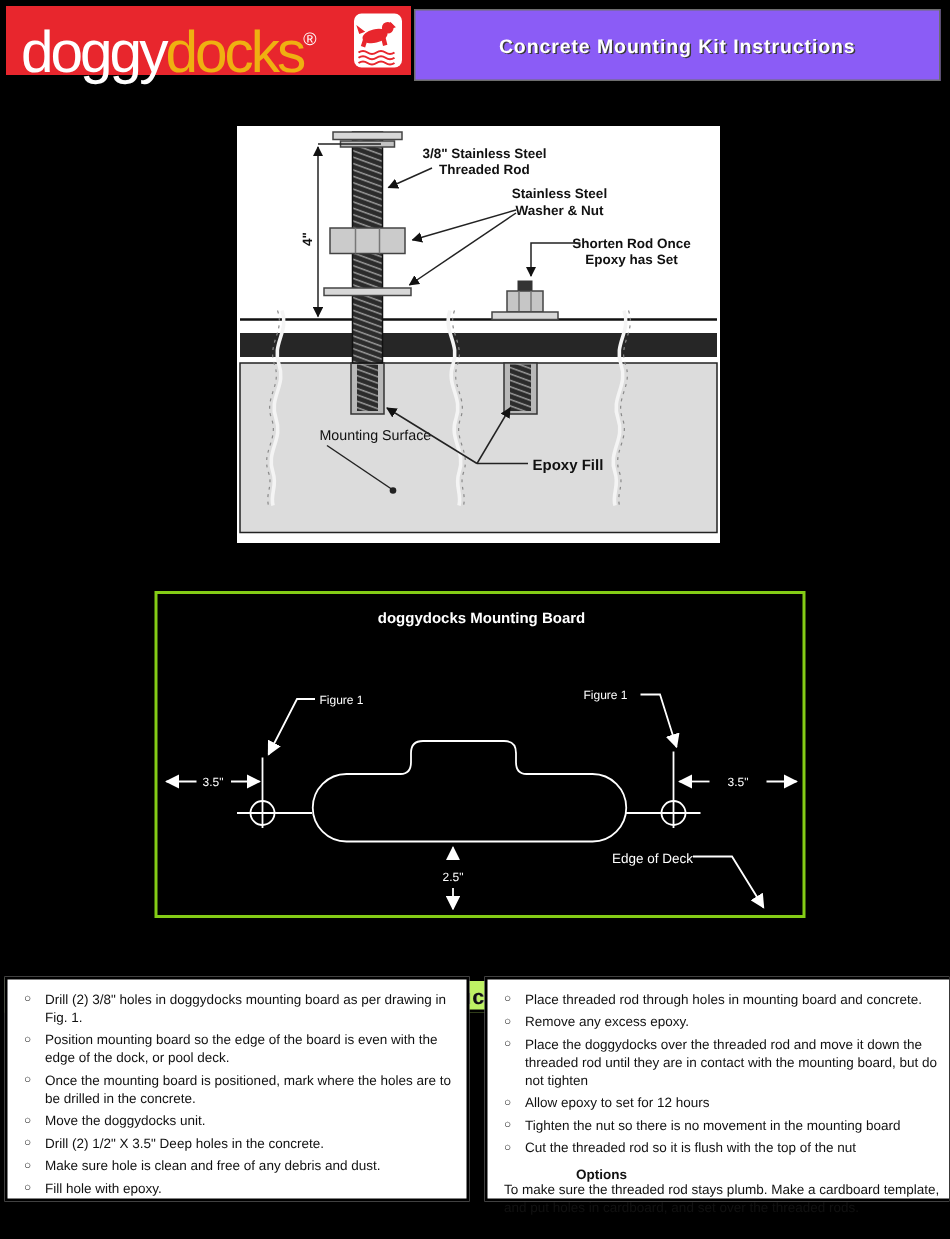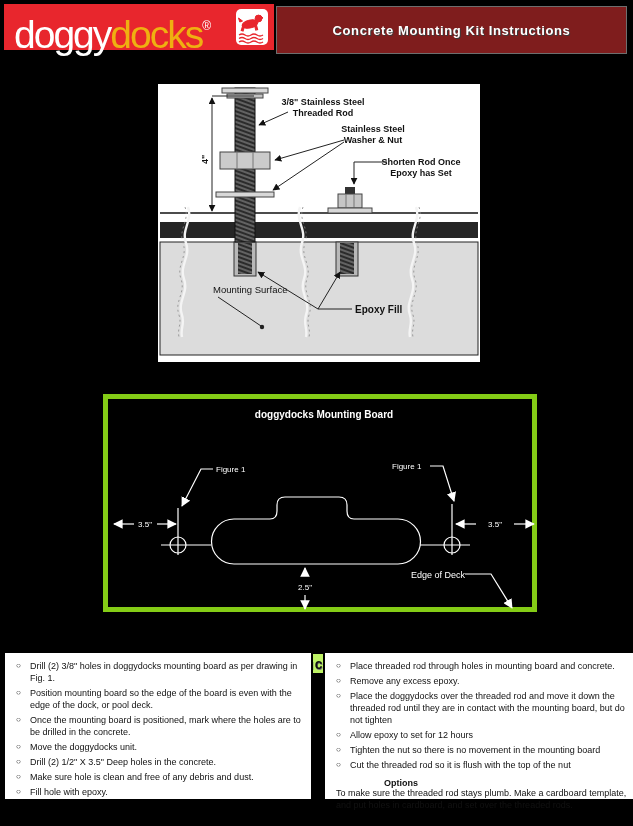--- a/index.html
+++ b/index.html
@@ -4,28 +4,28 @@
 <style>
   html,body{margin:0;padding:0;background:#000;}
   #page{position:relative;width:633px;height:826px;background:#000;overflow:hidden;
         font-family:"Liberation Sans",sans-serif;}
   
   .red-box{position:absolute;left:4px;top:4px;width:270px;height:46px;background:#E8262D;}
   .logo{position:absolute;left:10px;top:-1px;font-weight:normal;font-size:39px;letter-spacing:-2px;line-height:46px;white-space:nowrap;}
   .logo .w{color:#fff;} .logo .g{color:#EFB011;}
   .logo .reg{color:#fff;font-size:12px;letter-spacing:0;vertical-align:18px;}
   .dog-badge{position:absolute;right:6px;top:5px;width:32px;height:36px;background:#fff;border-radius:5px;}
-  .title-box{position:absolute;left:276px;top:6px;width:351px;height:48px;background:#7f1d1d;
+  .title-box{position:absolute;left:276px;top:6px;width:351px;height:48px;background:#8b5cf6;
              border:1px solid #6e6e6e;box-sizing:border-box;display:flex;align-items:center;justify-content:center;}
   .title-box span{color:#fff;font-weight:bold;font-size:13px;letter-spacing:.6px;
                   text-shadow:1px 1px 0 #3a3a3a;}
   
   .diag1{position:absolute;left:158px;top:84px;width:322px;height:278px;background:#fff;}
   .diag2{position:absolute;left:103px;top:394px;width:434px;height:218px;background:#000;
-         border:5px solid #84cc16;box-sizing:border-box;}
+         border:2px solid #84cc16;box-sizing:border-box;}
   svg text{font-family:"Liberation Sans",sans-serif;}
   
   .instr-title{position:absolute;left:3px;top:652px;width:626px;height:23px;background:#bef264;
                border:2px solid #000;box-sizing:border-box;display:flex;align-items:center;justify-content:center;}
   .instr-title span{font-weight:bold;font-size:14px;letter-spacing:1px;color:#111;text-shadow:.5px .5px 0 #777;}
   .col{position:absolute;top:651px;height:150px;background:#fff;border:2px solid #000;
        box-sizing:border-box;padding:7px 6px 0 6px;}
   .col-left{left:3px;width:310px;}
   .col-right{left:323px;width:312px;}
   ul.blist{list-style:none;margin:0;padding:0;}

